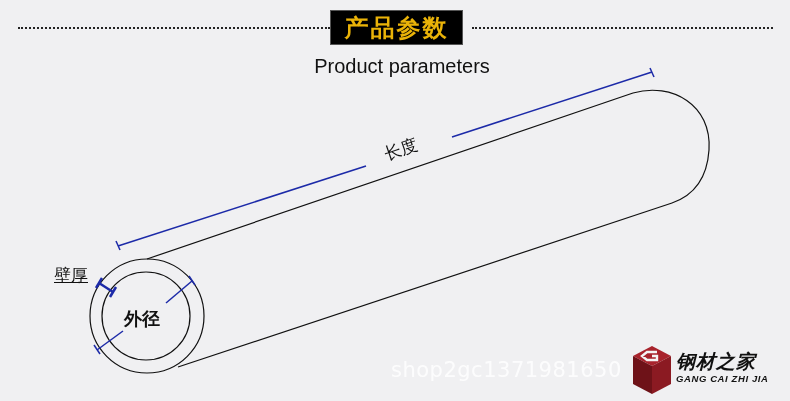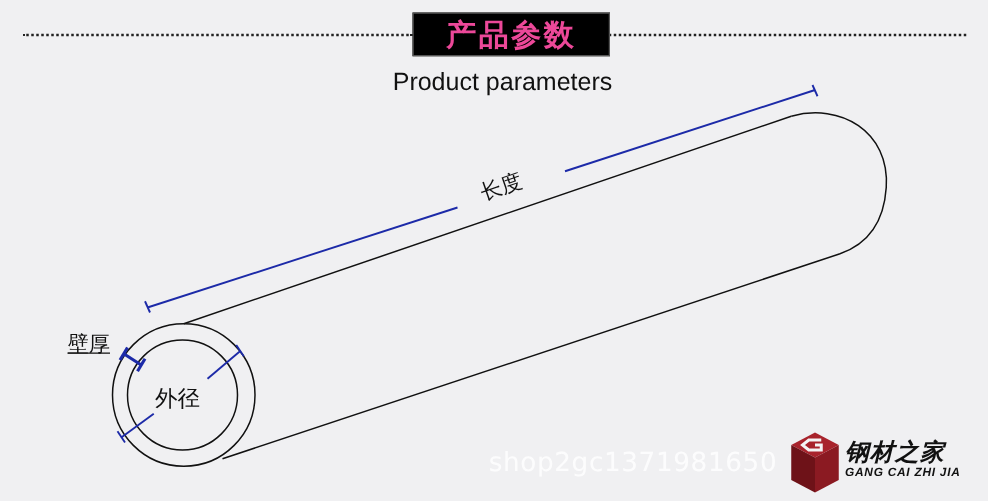--- a/index.html
+++ b/index.html
@@ -9,41 +9,41 @@
     position: relative;
     font-family: "DejaVu Sans", sans-serif;
   }
   .rule {
     position: absolute; top: 27px; height: 0;
     border-top: 2px dotted #222;
   }
   .rule.left { left: 18px; width: 312px; }
   .rule.right { left: 472px; width: 301px; }
   .title-box {
-    position: absolute; left: 330px; top: 10px; width: 158px; height: 35px;
-    background: #000; color: #ec4899;
+    position: absolute; left: 330px; top: 10px; width: 133px; height: 35px;
+    background: #000; color: #eab308;
     font-size: 24px; font-weight: bold; letter-spacing: 2px;
     display: flex; align-items: center; justify-content: center;
     border: 1px solid #555; box-sizing: border-box;
   }
   .subtitle {
     position: absolute; left: 0; width: 804px; top: 55px;
     text-align: center; font-size: 20px; color: #111;
     font-family: "Liberation Sans", sans-serif;
   }
   svg.drawing { position: absolute; left: 0; top: 0; }
   .label {
     position: absolute; font-size: 17px; color: #111;
     font-family: "DejaVu Sans", sans-serif;
   }
   .len-label {
     left: 384px; top: 138px; transform: rotate(-19deg);
   }
   .wall-label { left: 54px; top: 264px; text-decoration: underline; }
-  .od-label { left: 124px; top: 307px; font-size: 18px; }
+  .od-label { left: 124px; top: 307px; font-size: 18px; font-weight: bold; }
   .watermark {
     position: absolute; left: 391px; top: 358px;
     font-size: 21px; color: #ffffff; opacity: 0.85;
     font-family: "DejaVu Sans", sans-serif;
     letter-spacing: 0.5px;
     white-space: nowrap;
   }
   .logo { position: absolute; left: 631px; top: 344px; width: 150px; height: 52px; font-style: italic; }
   .logo svg { position: absolute; left: 0; top: 0; }
   .logo-cn {

